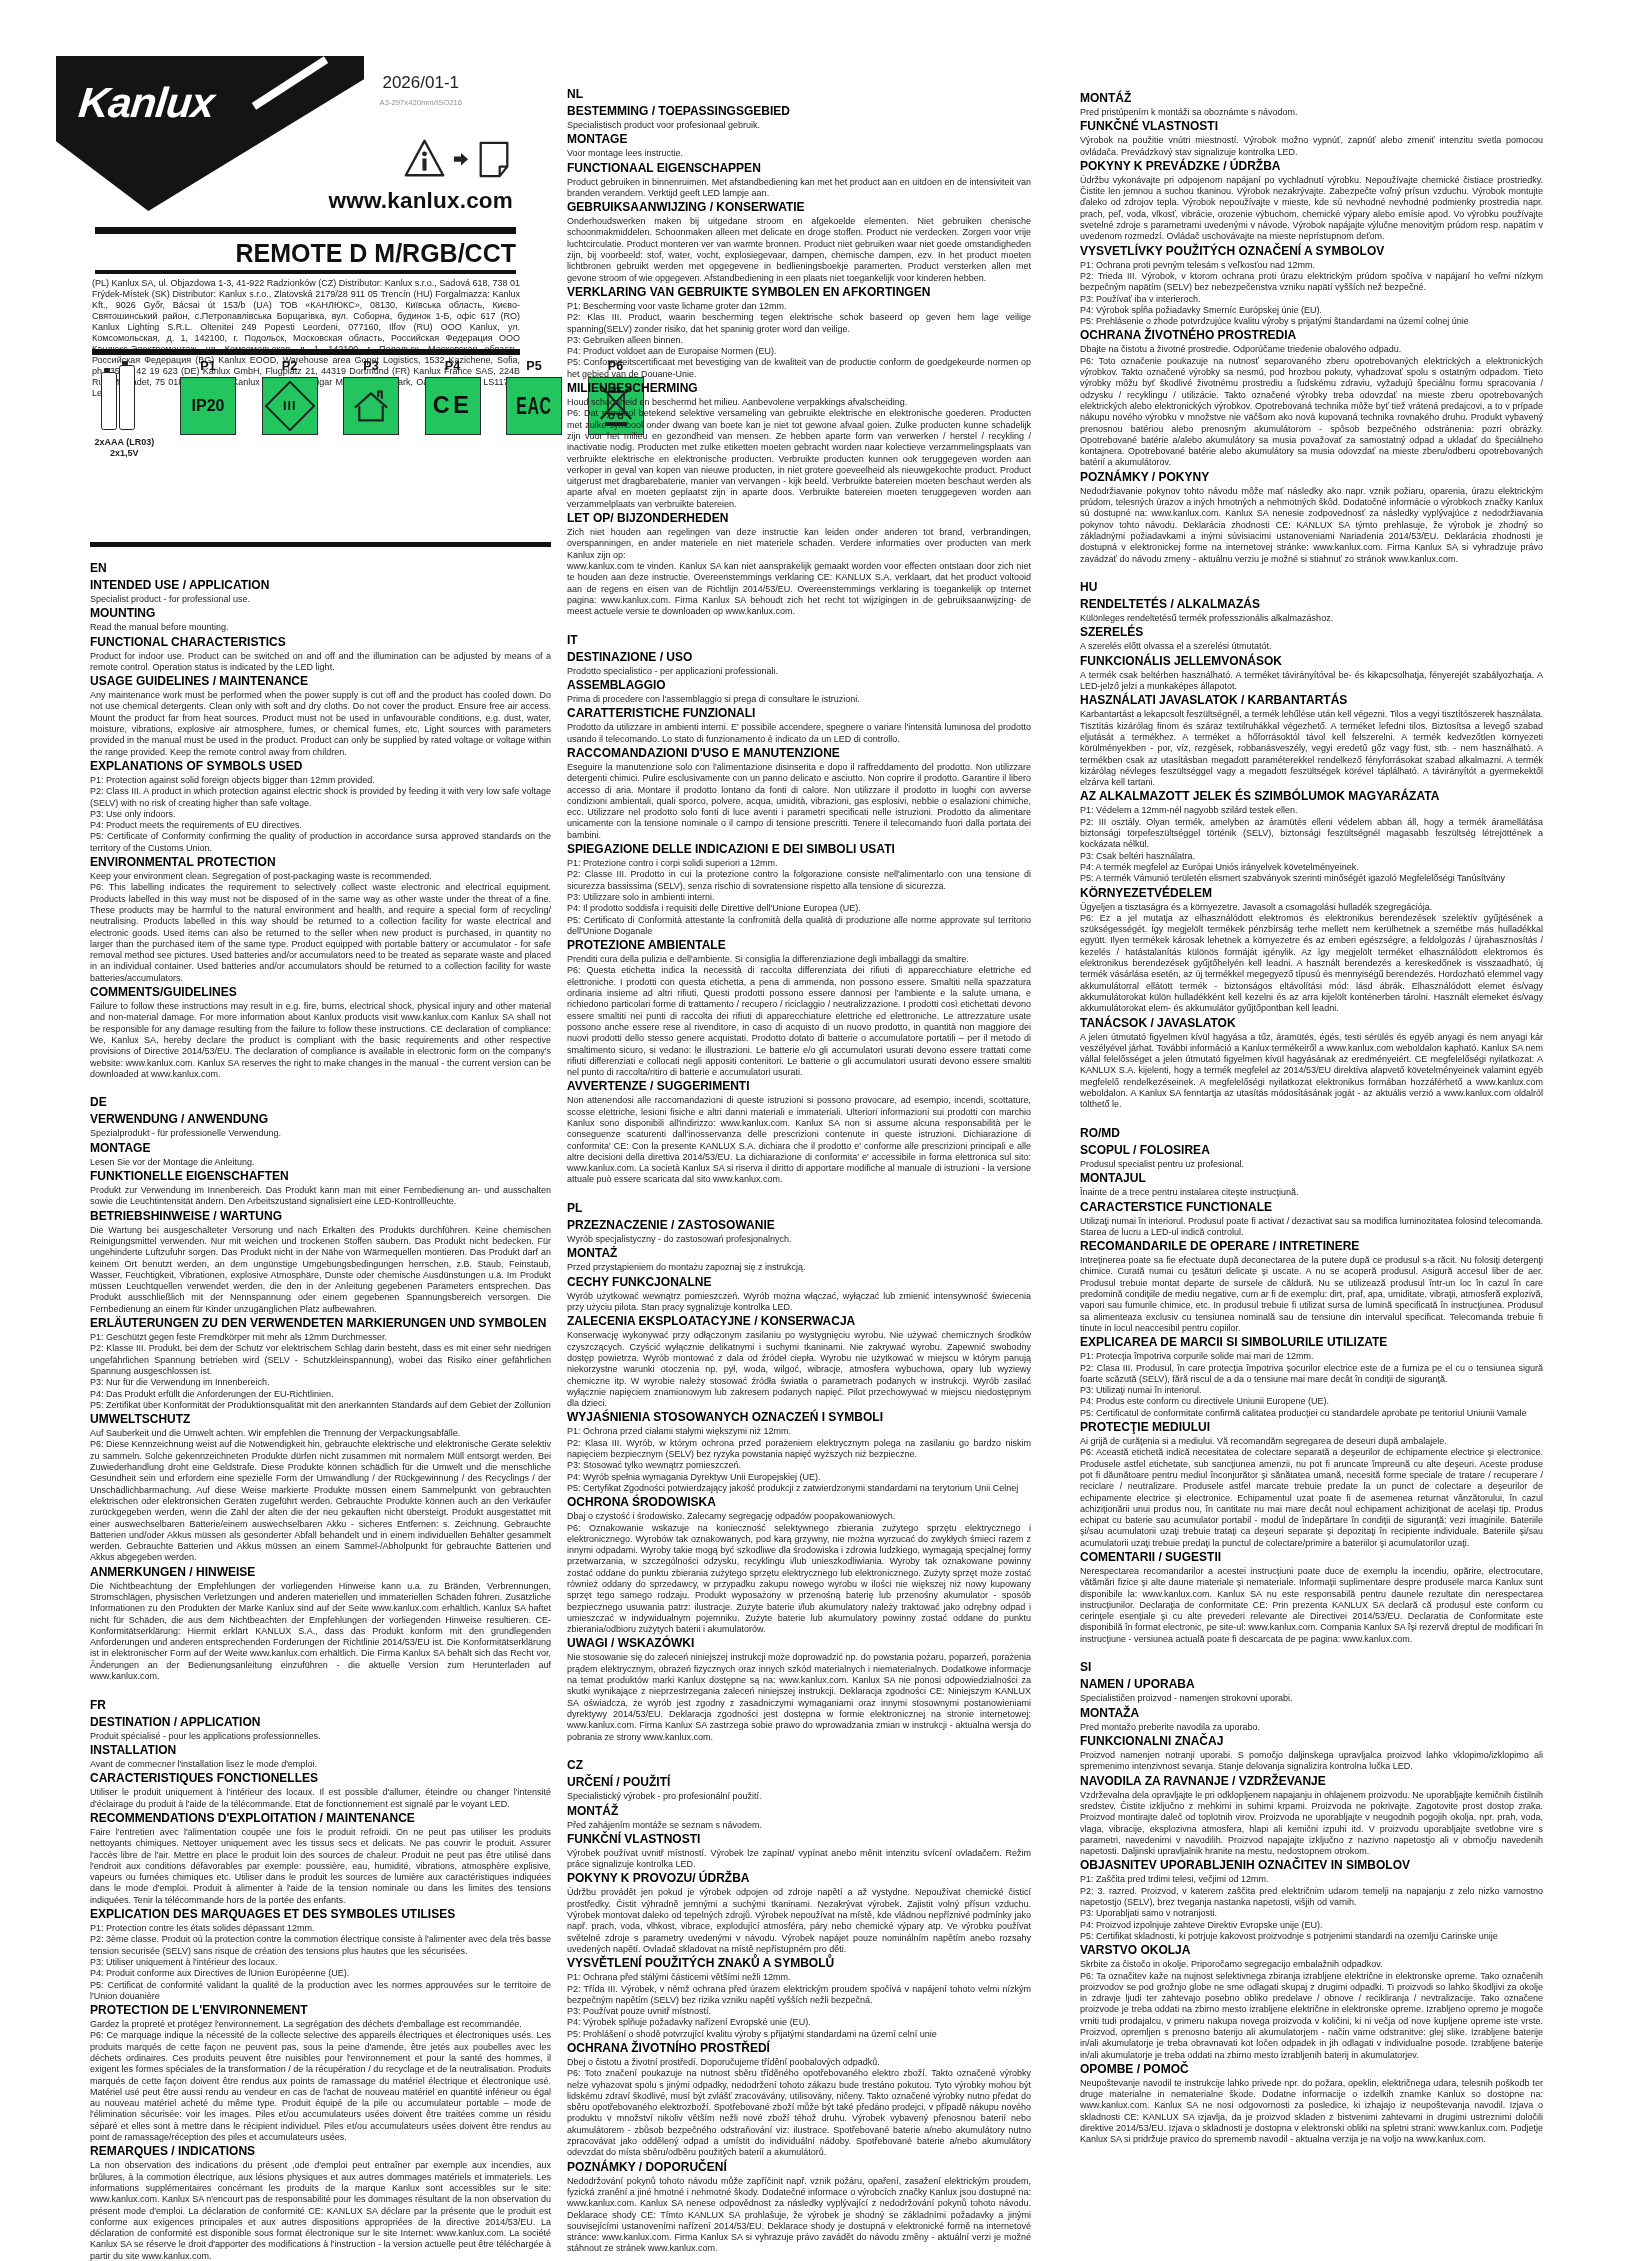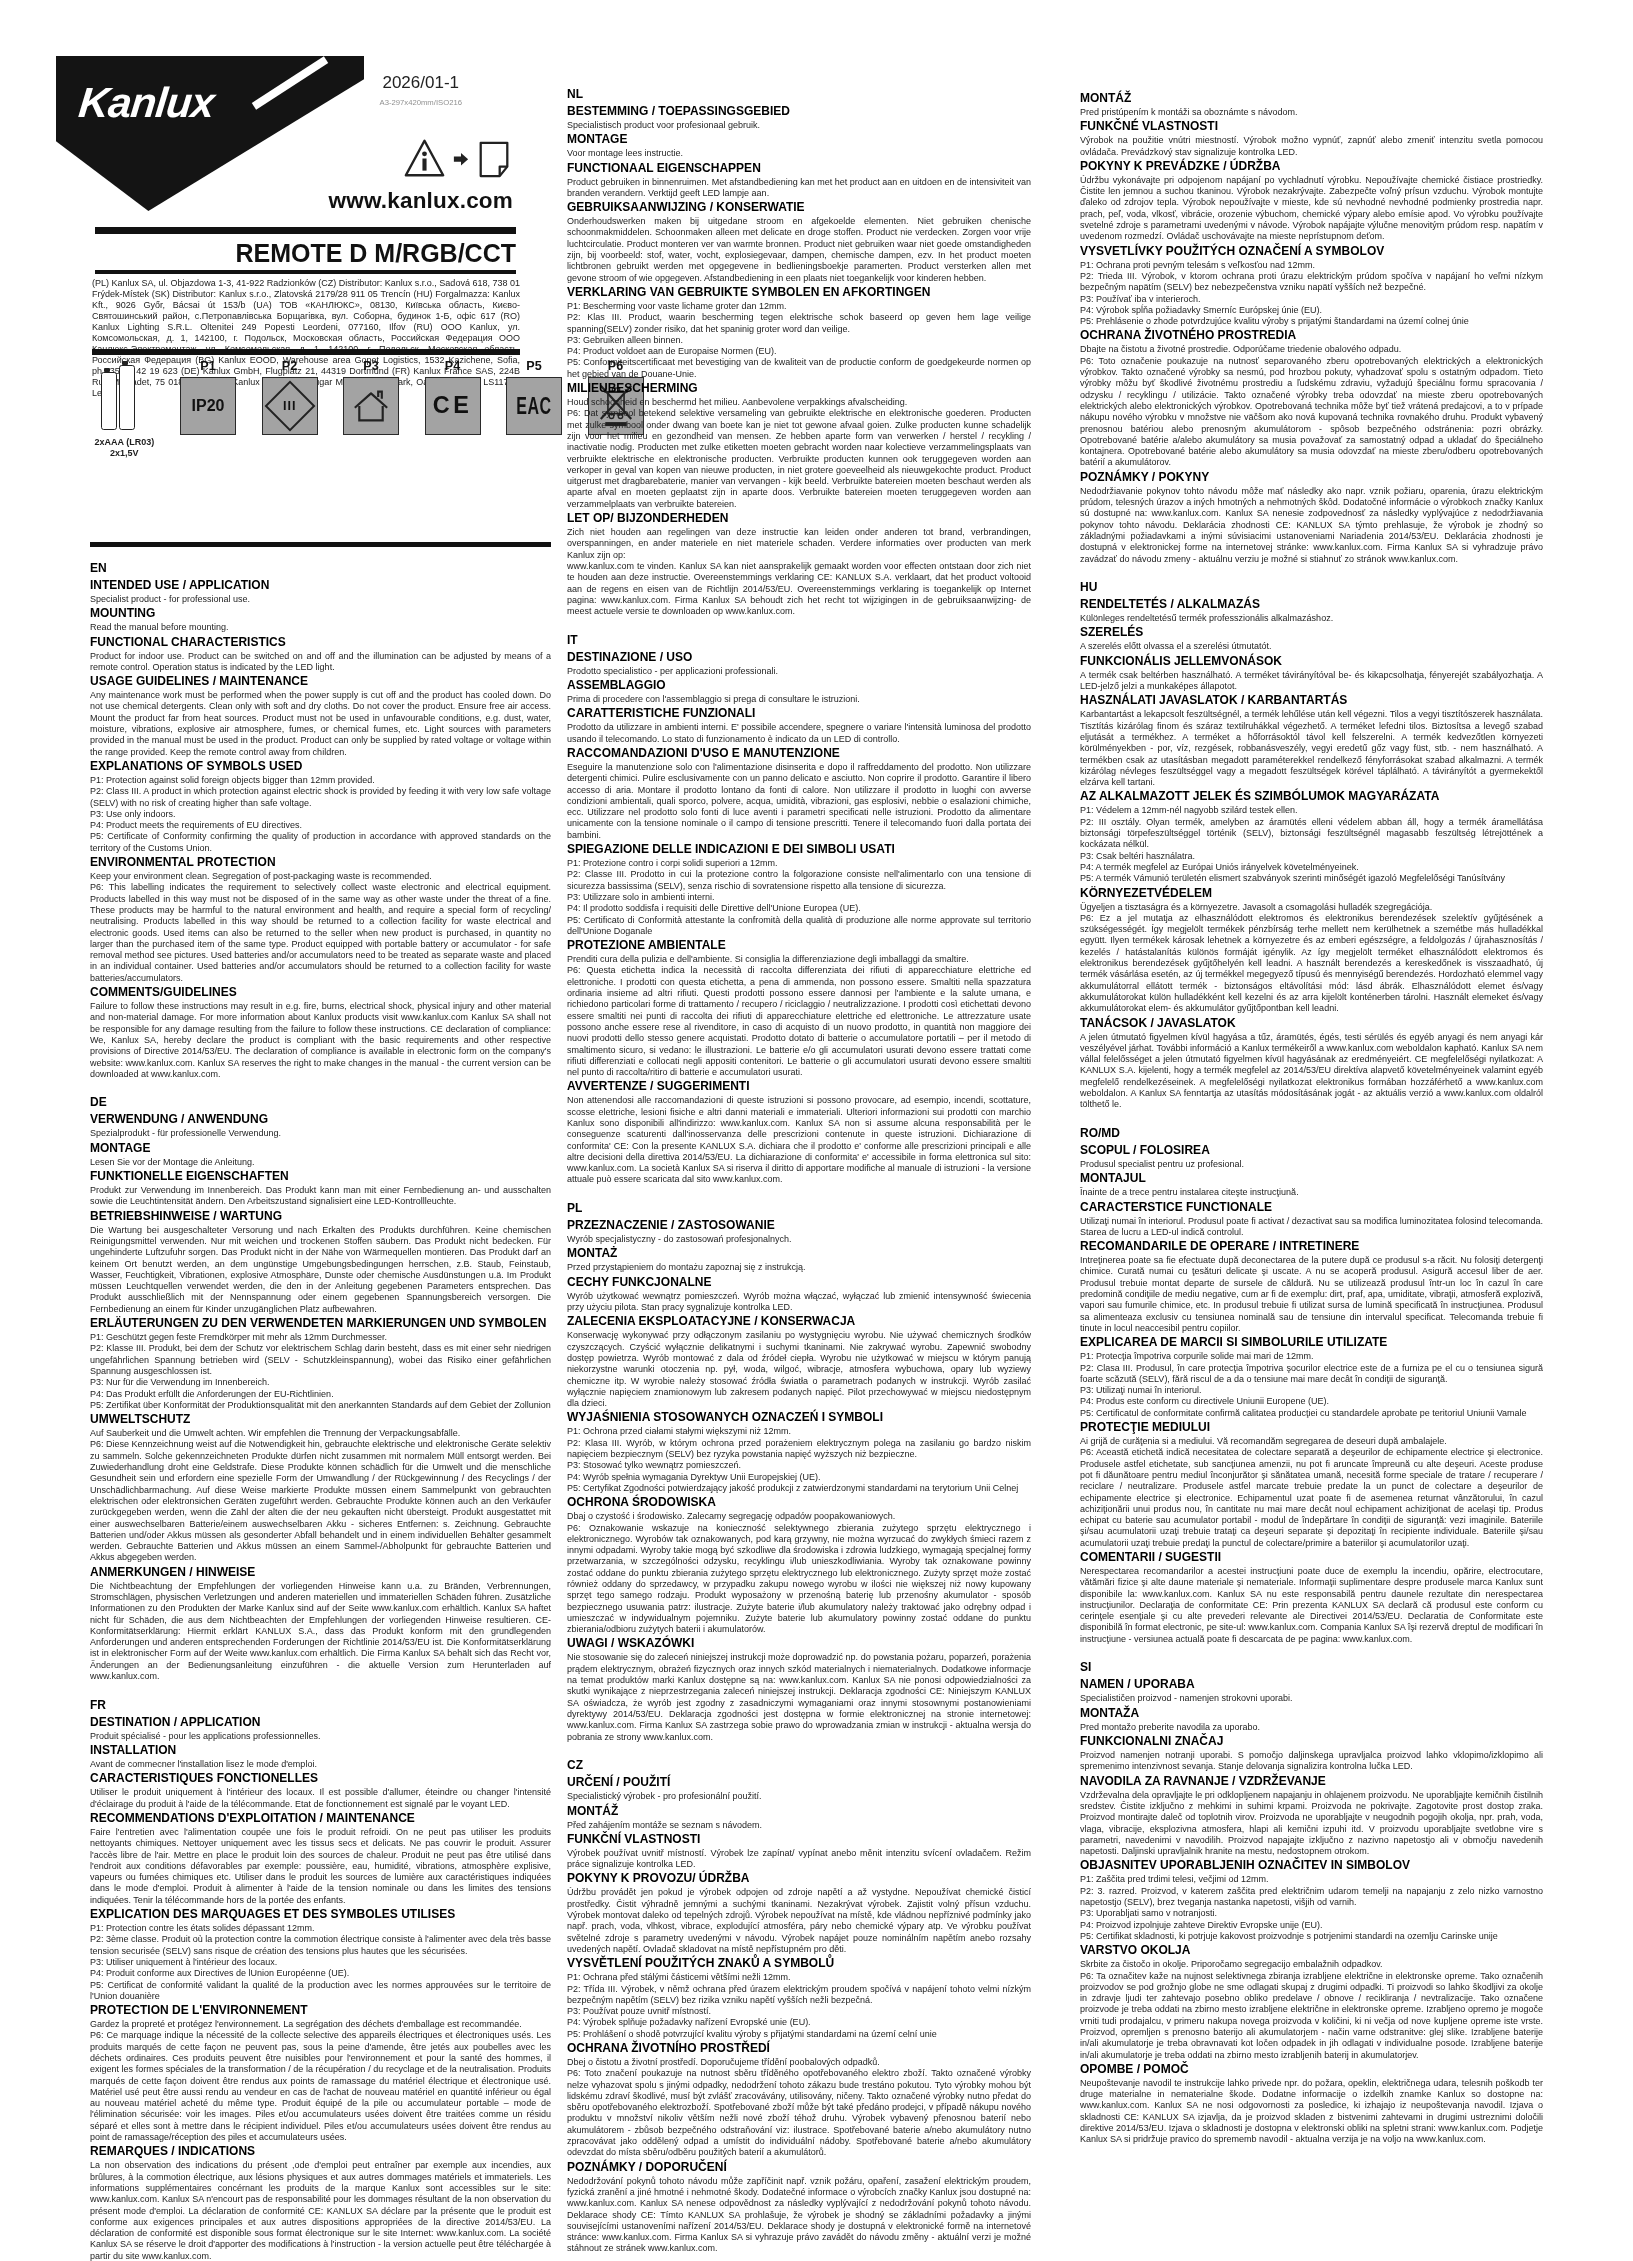--- a/index.html
+++ b/index.html
@@ -30,21 +30,21 @@
   .symbols{position:absolute;left:92px;top:359px;width:459px;height:135px;}
   .battery{position:absolute;left:0;top:3.6px;width:65px;}
   .bat-cells{display:flex;gap:2.7px;align-items:flex-end;height:67px;padding-left:9px;}
   .cell{width:13.5px;height:63px;border:1.8px solid #222;border-radius:2.7px;position:relative;background:#fff;}
   .cell::before{content:'';position:absolute;top:-4.5px;left:1.8px;width:6.3px;height:3.6px;background:#222;border-radius:0.9px;}
   .cell.short{height:56px;}
   .bat-caption{font-size:9px;font-weight:bold;text-align:center;line-height:1.25;margin-top:7.2px;width:70px;margin-left:-2.7px;}
   .pboxes{position:absolute;left:67px;top:0;display:flex;gap:4.5px;}
   .pbox{width:56px;padding-left:21px;}
   .plabel{font-weight:bold;font-size:12.6px;text-align:center;margin-bottom:3.6px;color:#111;}
-  .pframe{height:56px;border:1.8px solid #2a2a2a;display:flex;align-items:center;justify-content:center;background:#a3a3a3;}
+  .pframe{height:56px;border:1.8px solid #2a2a2a;display:flex;align-items:center;justify-content:center;background:#22c55e;}
   .g-ip{font-weight:bold;font-size:16px;color:#111;}
   .diamond{width:32px;height:32px;border:2.3px solid #222;transform:rotate(45deg);
         display:flex;align-items:center;justify-content:center;}
   .g-c3{transform:rotate(-45deg);font-weight:bold;font-size:12.6px;letter-spacing:0.9px;color:#111;}
   .g-ce{font-size:23.4px;font-weight:bold;letter-spacing:3.6px;color:#111;}
   .g-eac{font-size:16px;font-weight:bold;letter-spacing:0.5px;transform:scaleY(1.55);color:#111;}
   .rule4{left:90px;top:542px;width:461px;height:5.4px;}
   
   .sections{position:absolute;}
   .col0{left:90px;top:560px;width:461px;}
@@ -169,21 +169,21 @@
         <div class="b">Read the manual before mounting.</div>
         <div class="h">FUNCTIONAL CHARACTERISTICS</div>
         <div class="b">Product for indoor use. Product can be switched on and off and the illumination can be adjusted by means of a remote control. Operation status is indicated by the LED light.</div>
         <div class="h">USAGE GUIDELINES / MAINTENANCE</div>
         <div class="b">Any maintenance work must be performed when the power supply is cut off and the product has cooled down. Do not use chemical detergents. Clean only with soft and dry cloths. Do not cover the product. Ensure free air access. Mount the product far from heat sources. Product must not be used in unfavourable conditions, e.g. dust, water, moisture, vibrations, explosive air atmosphere, fumes, or chemical fumes, etc. Light sources with parameters provided in the manual must be used in the product. Product can only be supplied by rated voltage or voltage within the range provided. Keep the remote control away from children.</div>
         <div class="h">EXPLANATIONS OF SYMBOLS USED</div>
         <div class="b">P1: Protection against solid foreign objects bigger than 12mm provided.</div>
         <div class="b">P2: Class III. A product in which protection against electric shock is provided by feeding it with very low safe voltage (SELV) with no risk of creating higher than safe voltage.</div>
         <div class="b">P3: Use only indoors.</div>
         <div class="b">P4: Product meets the requirements of EU directives.</div>
-        <div class="b">P5: Certificate of Conformity confirming the quality of production in accordance with approved standards on the territory of the Customs Union.</div>
+        <div class="b">P5: Certificate of Conformity confirming the quality of production in accordance sursa approved standards on the territory of the Customs Union.</div>
         <div class="h">ENVIRONMENTAL PROTECTION</div>
         <div class="b">Keep your environment clean. Segregation of post-packaging waste is recommended.</div>
         <div class="b">P6: This labelling indicates the requirement to selectively collect waste electronic and electrical equipment. Products labelled in this way must not be disposed of in the same way as other waste under the threat of a fine. These products may be harmful to the natural environment and health, and require a special form of recycling/ neutralising. Products labelled in this way should be returned to a collection facility for waste electrical and electronic goods. Used items can also be returned to the seller when new product is purchased, in quantity no larger than the purchased item of the same type. Product equipped with portable battery or accumulator - for safe removal method see pictures. Used batteries and/or accumulators need to be treated as separate waste and placed in an individual container. Used batteries and/or accumulators should be returned to a collection facility for waste batteries/accumulators.</div>
         <div class="h">COMMENTS/GUIDELINES</div>
         <div class="b">Failure to follow these instructions may result in e.g. fire, burns, electrical shock, physical injury and other material and non-material damage. For more information about Kanlux products visit www.kanlux.com Kanlux SA shall not be responsible for any damage resulting from the failure to follow these instructions. CE declaration of compliance: We, Kanlux SA, hereby declare the product is compliant with the basic requirements and other respective provisions of Directive 2014/53/EU. The declaration of compliance is available in electronic form on the company's website: www.kanlux.com. Kanlux SA reserves the right to make changes in the manual - the current version can be downloaded at www.kanlux.com.</div>
       </div>
       <div class="lang-block">
         <div class="lang">DE</div>
         <div class="h">VERWENDUNG / ANWENDUNG</div>
         <div class="b">Spezialprodukt - für professionelle Verwendung.</div>

